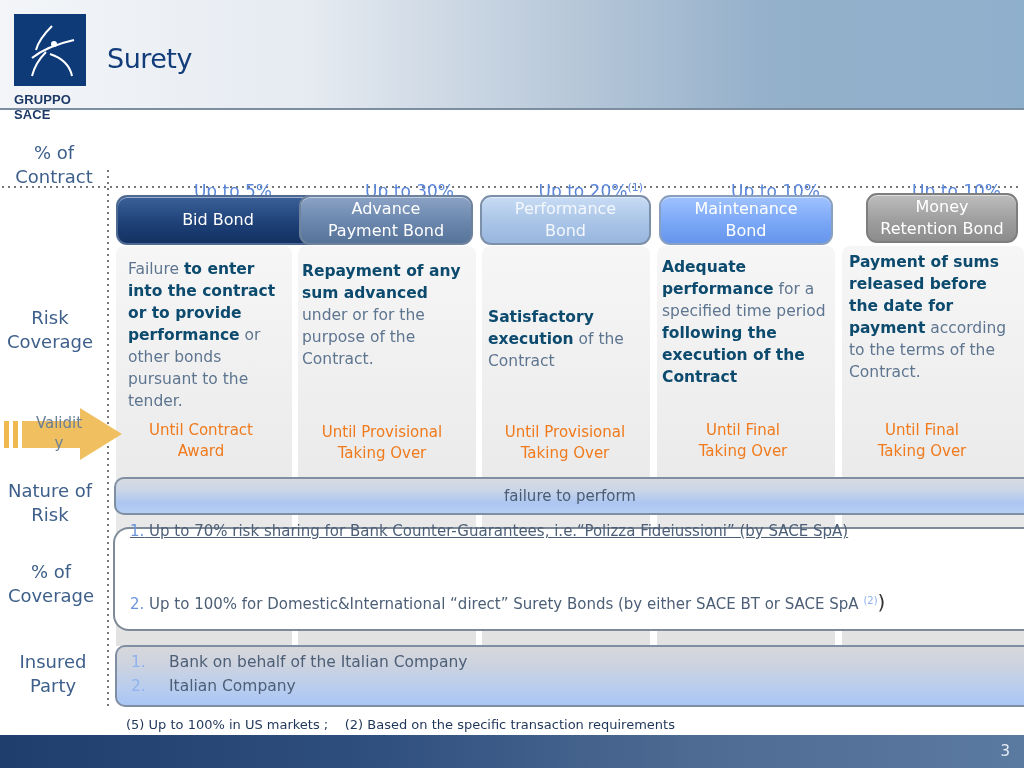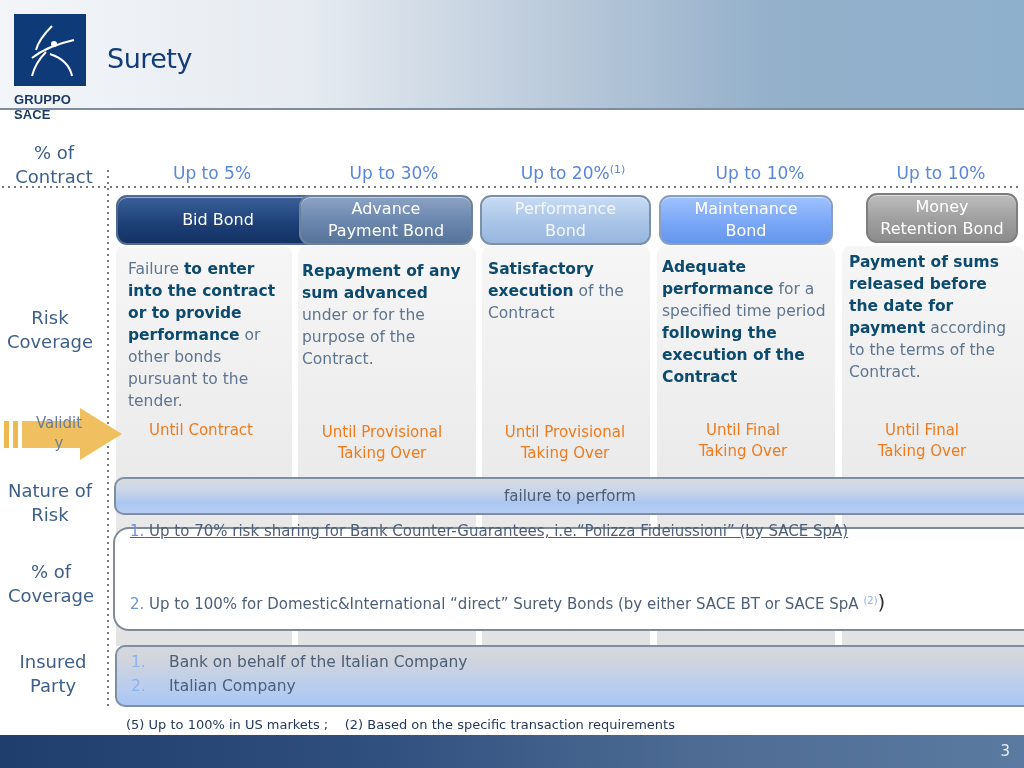--- a/index.html
+++ b/index.html
@@ -40,21 +40,21 @@
       background-size: 4px 6px; background-repeat: repeat-y;
     }
     .dots-h {
       position: absolute; left: 0px; top: 185px; width: 1020px; height: 4px;
       background-image: radial-gradient(circle, #777 1.1px, transparent 1.3px);
       background-size: 6px 4px; background-repeat: repeat-x;
     }
 
     
     .pct {
-      position: absolute; top: 163px; text-align: center;
+      position: absolute; top: 181px; text-align: right;
       font-size: 17px; color: #5a86da;
     }
     .pct sup { font-size: 11px; vertical-align: 6px; }
 
     
     .col-strip {
       position: absolute; top: 246px; height: 400px;
       background: linear-gradient(180deg, #f6f6f6 0%, #ececec 50%, #e2e2e2 100%);
       border-radius: 8px 8px 0 0;
     }
@@ -216,21 +216,21 @@
       <div>Retention Bond</div>
     </div>
 </div>
 
 <div class="risk" style="left:128px; width:160px;">
   <span>Failure </span><b>to enter into the contract or to provide performance</b><span> or other bonds pursuant to the tender.</span>
 </div>
 <div class="risk" style="left:302px; width:165px; top:260px;">
   <b>Repayment of any sum advanced</b><span> under or for the purpose of the Contract.</span>
 </div>
-<div class="risk" style="left:488px; width:160px;">
+<div class="risk" style="left:488px; width:160px;margin-top:48px;">
   <b>Satisfactory execution</b><span> of the Contract</span>
 </div>
 <div class="risk" style="left:662px; width:172px; top:256px;">
   <b>Adequate performance</b><span> for a specified time period </span><b>following the execution of the Contract</b>
 </div>
 <div class="risk" style="left:849px; width:160px; top:251px;">
   <b>Payment of sums released before the date for payment</b><span> according to the terms of the Contract.</span>
 </div>
 
 <div class="arrow-wrap">
@@ -240,20 +240,21 @@
     <polygon points="18,13 76,13 76,0 118,26 76,52 76,40 18,40" fill="#f0bf60"></polygon>
   </svg>
 </div>
 <div class="validity-label">
   <div>Validit</div>
   <div>y</div>
 </div>
 
 <div class="validity" style="left:126px; width:150px;">
   <div>Until Contract</div>
+    <div>Award</div>
 </div>
 <div class="validity" style="left:302px; width:160px; top:422px;">
   <div>Until Provisional</div>
     <div>Taking Over</div>
 </div>
 <div class="validity" style="left:485px; width:160px; top:422px;">
   <div>Until Provisional</div>
     <div>Taking Over</div>
 </div>
 <div class="validity" style="left:663px; width:160px;">

